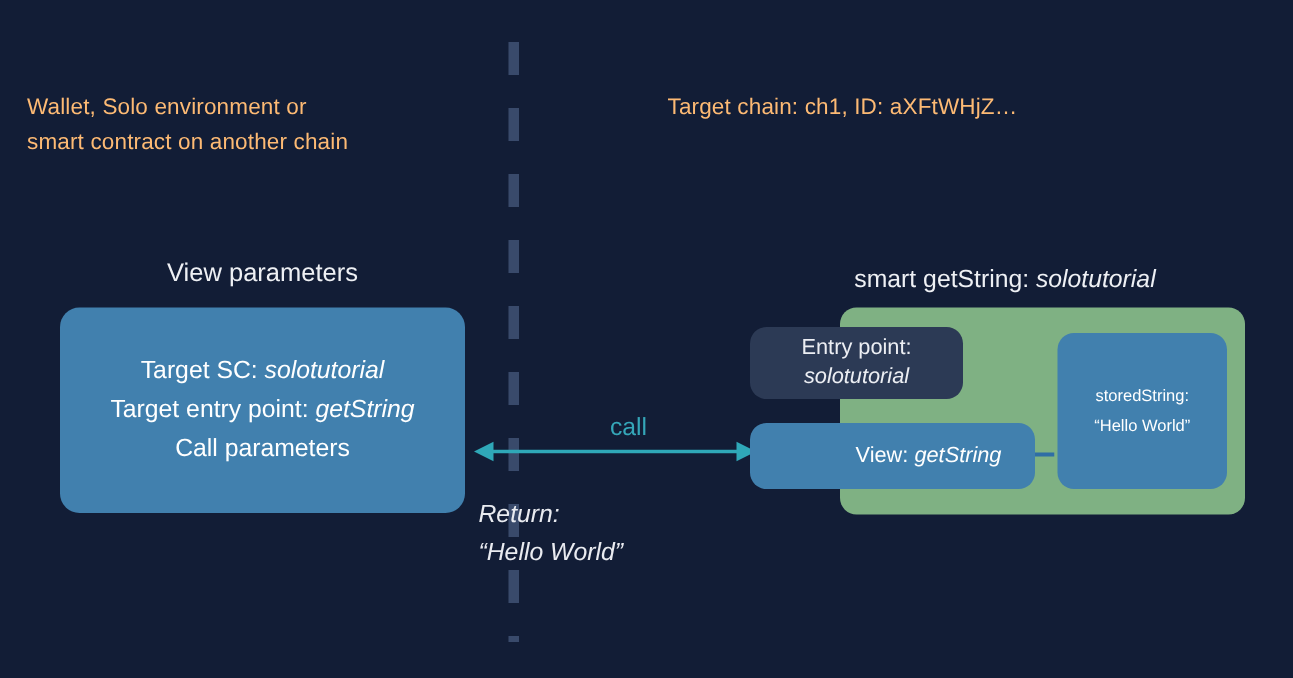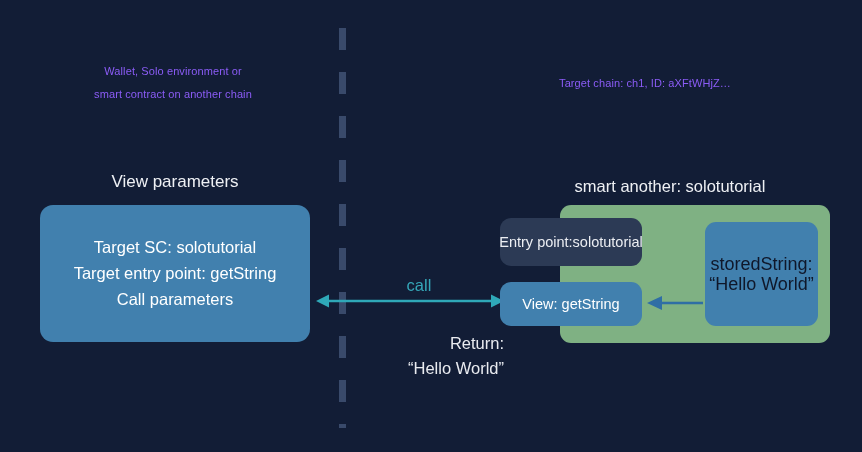--- a/index.html
+++ b/index.html
@@ -13,29 +13,28 @@
     height: 452px;
     background: #121d36;
     overflow: hidden;
     font-family: "Liberation Sans", sans-serif;
     color: #e8eaef;
   }
 
   
   .col-header {
     position: absolute;
-    text-align: center;
-    font-size: 11px;
+    font-size: 15px;
     line-height: 23px;
-    color: #8b5cf6;
+    color: #fdba74;
     white-space: pre-line;
     letter-spacing: 0.1px;
   }
   #left-header  { left: 18px;  top: 60px;  width: 310px; }
-  #right-header { left: 445px; top: 72px;  width: 400px; }
+  #right-header { left: 445px; top: 60px;  width: 400px; }
 
   
   #divider {
     position: absolute;
     left: 339px;
     top: 28px;
     width: 7px;
     height: 400px;
     background-image: linear-gradient(to bottom, #394a6b 0px, #394a6b 22px, rgba(0,0,0,0) 22px, rgba(0,0,0,0) 44px);
     background-size: 7px 44px;
@@ -71,21 +70,21 @@
     justify-content: center;
     gap: 1px;
   }
   #view-params-box .ln {
     font-size: 16.5px;
     line-height: 25px;
     color: #ffffff;
     text-align: center;
     white-space: nowrap;
   }
-  .it { }
+  .it { font-style: italic; }
 
   
   #call-label {
     position: absolute;
     left: 329px;
     top: 276px;
     width: 180px;
     text-align: center;
     font-size: 16.5px;
     color: #35a6b8;
@@ -95,25 +94,26 @@
     left: 316px;
     top: 291px;
     width: 188px;
     height: 20px;
   }
   #return-label {
     position: absolute;
     left: 319px;
     top: 331px;
     width: 185px;
-    text-align: right;
+    text-align: left;
     font-size: 16.5px;
     line-height: 25px;
     color: #e9ebf0;
     white-space: pre-line;
+    font-style: italic;
   }
 
   
   #sc-title {
     position: absolute;
     left: 500px;
     top: 177px;
     width: 340px;
     text-align: center;
     font-size: 16.5px;
@@ -133,21 +133,21 @@
 
   #entry-point-box {
     position: absolute;
     left: 500px;
     top: 218px;
     width: 142px;
     height: 48px;
     background: #2c3a55;
     border-radius: 11px;
     display: flex;
-    flex-direction: row;
+    flex-direction: column;
     align-items: center;
     justify-content: center;
   }
   #entry-point-box .ln {
     font-size: 14.5px;
     line-height: 19px;
     color: #eceef3;
     text-align: center;
     white-space: nowrap;
   }
@@ -156,20 +156,21 @@
     position: absolute;
     left: 500px;
     top: 282px;
     width: 142px;
     height: 44px;
     background: #4180ae;
     border-radius: 11px;
     display: flex;
     align-items: center;
     justify-content: center;
+    padding-left: 48px;
   }
   #view-box .ln {
     font-size: 14.5px;
     color: #ffffff;
     white-space: nowrap;
   }
 
   #stored-string-box {
     position: absolute;
     left: 705px;
@@ -177,23 +178,23 @@
     width: 113px;
     height: 104px;
     background: #4180ae;
     border-radius: 11px;
     display: flex;
     flex-direction: column;
     align-items: center;
     justify-content: center;
   }
   #stored-string-box .ln {
-    font-size: 18px;
+    font-size: 11px;
     line-height: 20px;
-    color: #0f172a;
+    color: #ffffff;
     text-align: center;
     white-space: nowrap;
   }
 
   #inner-arrow {
     position: absolute;
     left: 647px;
     top: 294px;
     width: 56px;
     height: 18px;
@@ -223,21 +224,21 @@
 
   <svg id="call-arrow" viewBox="0 0 188 20">
     <line x1="10" y1="10" x2="178" y2="10" stroke="#2fa8b8" stroke-width="2.4"></line>
     <polygon points="0,10 13,3.5 13,16.5" fill="#2fa8b8"></polygon>
     <polygon points="188,10 175,3.5 175,16.5" fill="#2fa8b8"></polygon>
   </svg>
 
   <div id="return-label">Return:
 “Hello World”</div>
 
-  <div id="sc-title"><span>smart another: </span><span class="it">solotutorial</span></div>
+  <div id="sc-title"><span>smart getString: </span><span class="it">solotutorial</span></div>
 
   <div id="green-panel"></div>
 
   <svg id="inner-arrow" viewBox="0 0 56 18">
     <line x1="14" y1="9" x2="56" y2="9" stroke="#2f6ea5" stroke-width="2.6"></line>
     <polygon points="0,9 15,2 15,16" fill="#2f6ea5"></polygon>
   </svg>
 
   <div id="entry-point-box">
     <div class="ln">Entry point:</div>

